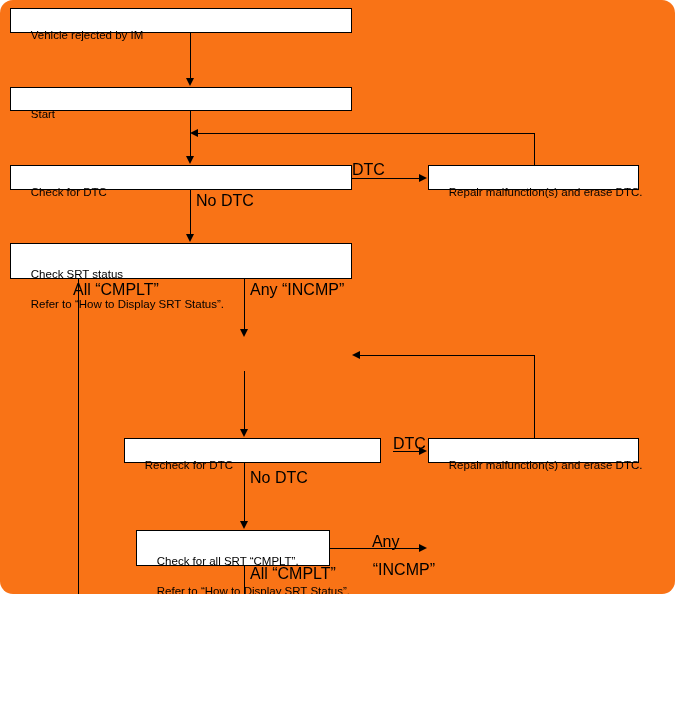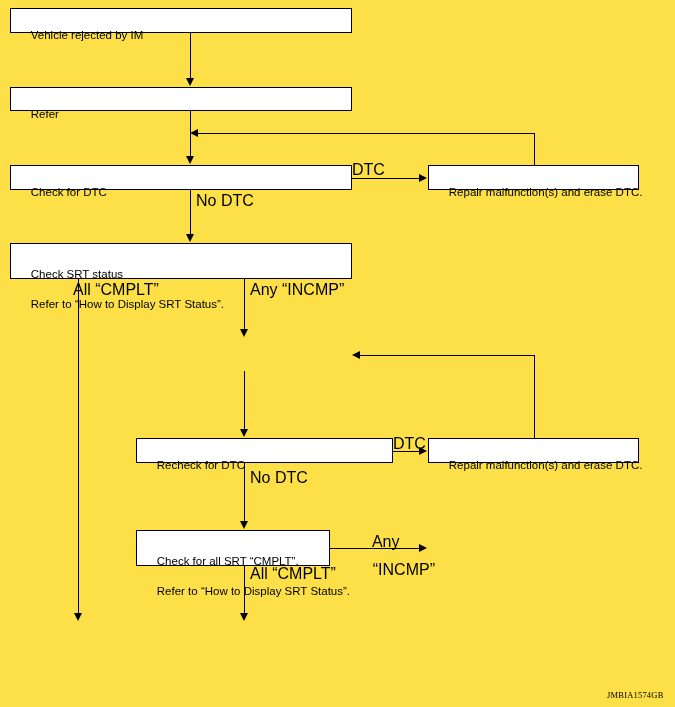--- a/index.html
+++ b/index.html
@@ -7,23 +7,24 @@
     padding: 0;
     background: #ffffff;
   }
   body {
     font-family: "Liberation Sans", sans-serif;
     color: #000000;
   }
   #canvas {
     position: relative;
     width: 675px;
-    height: 707px;
-    background: #fde047;
+    height: 594px;
+    background: #f97316;
     overflow: hidden;
+    border-radius: 13px;
   }
   .node {
     position: absolute;
     box-sizing: border-box;
     border: 1.5px solid #000000;
     background: #ffffff;
     font-size: 11.5px;
     line-height: 15px;
     color: #000000;
     padding: 4px 0 0 7px;
@@ -87,21 +88,21 @@
 <div id="canvas">
 
   <div class="node" style="left:10px; top:8px; width:342px; height:25px;">
     <span>Vehicle rejected by IM</span>
   </div>
 
   <div class="vline" style="left:190px; top:33px; height:46px;"></div>
   <div class="arrow-down" style="left:186px; top:78px;"></div>
 
   <div class="node" style="left:10px; top:87px; width:342px; height:24px;">
-    <span>Refer</span>
+    <span>Start</span>
   </div>
 
   <div class="vline" style="left:190px; top:111px; height:46px;"></div>
   <div class="arrow-down" style="left:186px; top:156px;"></div>
 
   <div class="hline" style="left:196px; top:133px; width:339px;"></div>
   <div class="vline" style="left:534px; top:133px; height:32px;"></div>
   <div class="arrow-left" style="left:190px; top:129px;"></div>
 
   <div class="node" style="left:10px; top:165px; width:342px; height:25px;">
@@ -134,21 +135,21 @@
   <div class="arrow-down" style="left:240px; top:329px;"></div>
 
 
   <div class="hline" style="left:358px; top:355px; width:177px;"></div>
   <div class="vline" style="left:534px; top:355px; height:83px;"></div>
   <div class="arrow-left" style="left:352px; top:351px;"></div>
 
   <div class="vline" style="left:244px; top:371px; height:59px;"></div>
   <div class="arrow-down" style="left:240px; top:429px;"></div>
 
-  <div class="node" style="left:136px; top:438px; width:257px; height:25px;">
+  <div class="node" style="left:124px; top:438px; width:257px; height:25px;">
     <span>Recheck for DTC</span>
   </div>
 
   <div class="edge-label" style="left:393px; top:437px;">DTC</div>
   <div class="hline" style="left:393px; top:451px; width:27px;"></div>
   <div class="arrow-right" style="left:419px; top:447px;"></div>
 
   <div class="node" style="left:428px; top:438px; width:211px; height:25px;">
     <span>Repair malfunction(s) and erase DTC.</span>
   </div>

